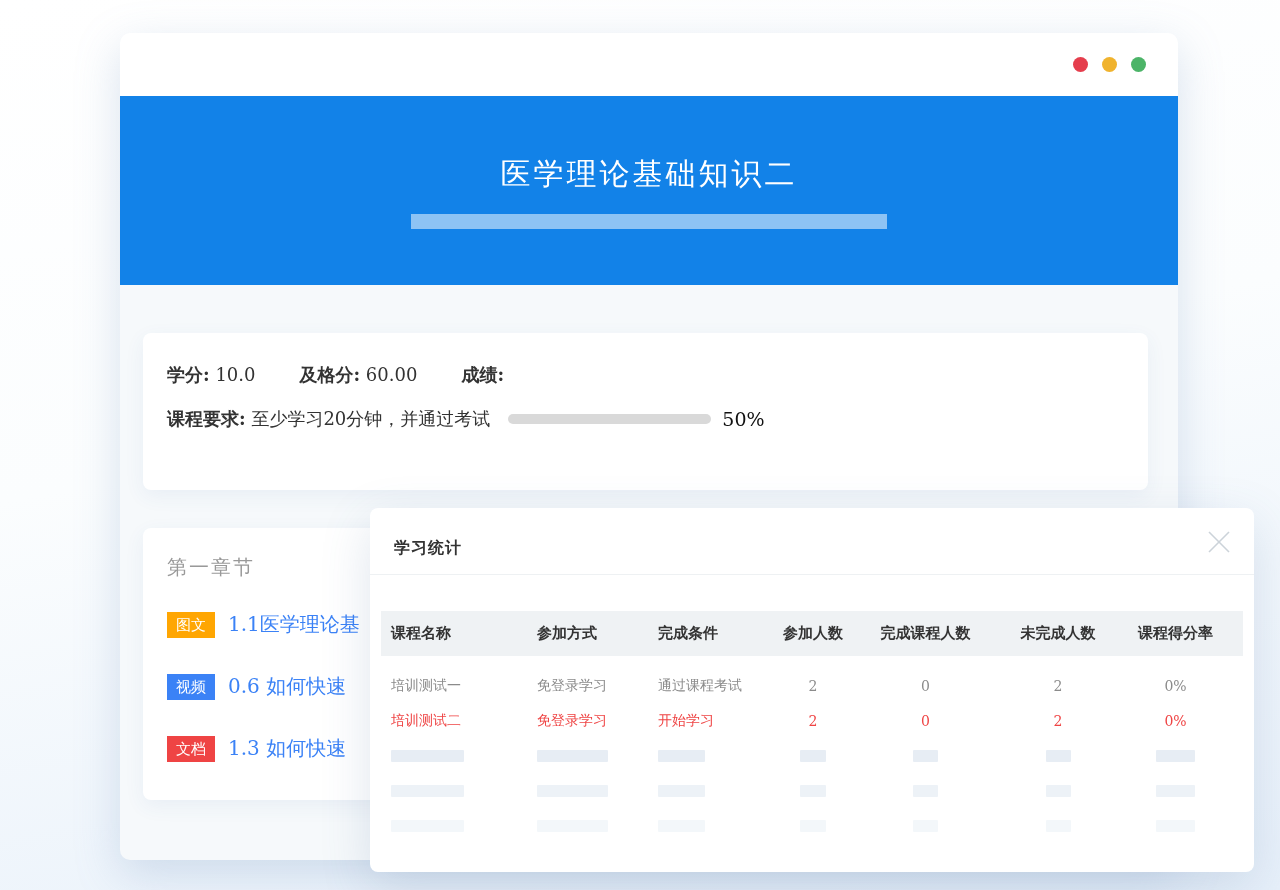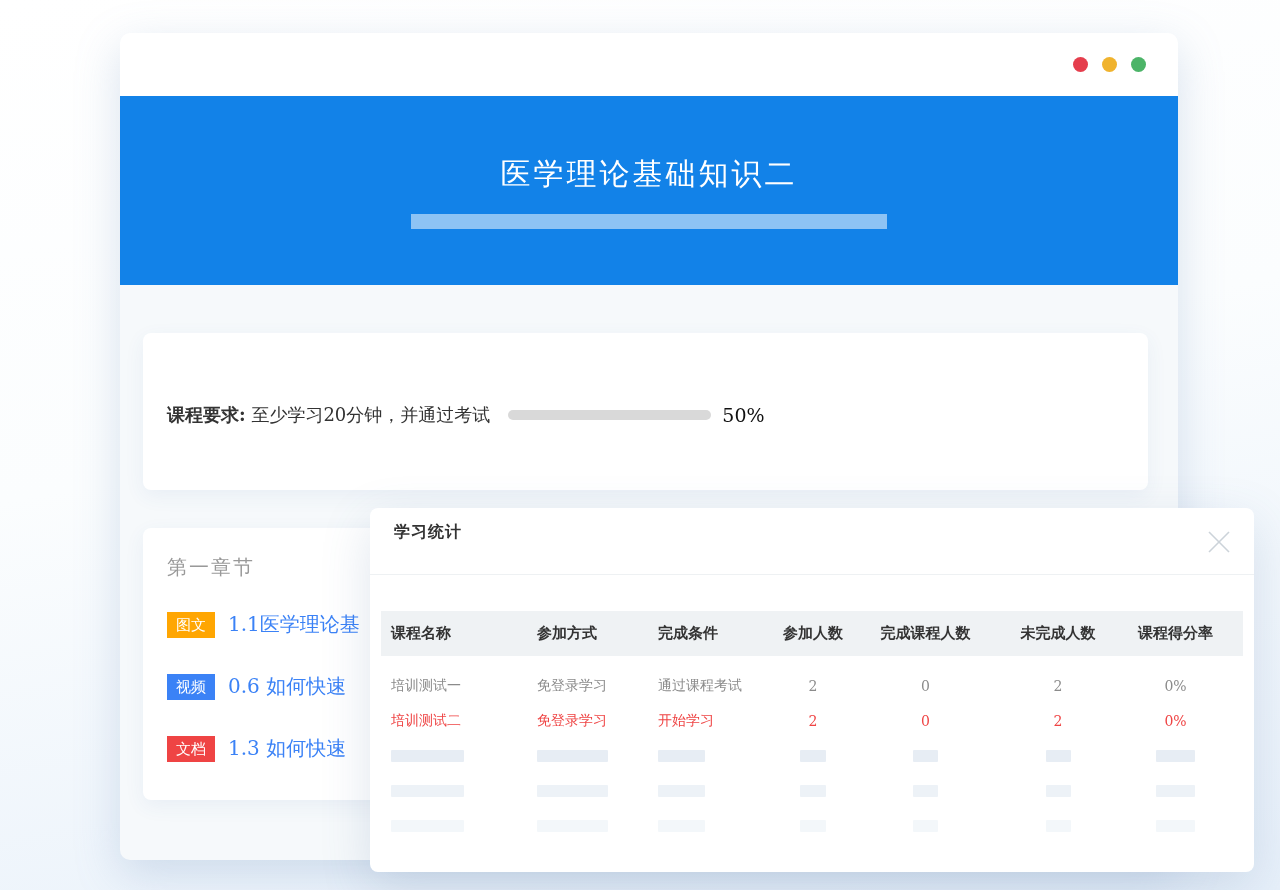--- a/index.html
+++ b/index.html
@@ -42,21 +42,21 @@
 
   
   .info-card {
     position:relative; width:1005px; height:157px; background:#ffffff;
     border-radius:8px; padding:30px 24px 0;
     box-shadow:0 6px 20px rgba(60,105,165,0.07);
   }
   .info-line { display:flex; align-items:center; font-size:18px; color:#333; }
   .info-line .pair { margin-right:44px; white-space:nowrap; }
   .info-label { font-weight:600; }
-  .info-line2 { margin-top:40px; }
+  .info-line2 { margin-top:20px; }
   .progress-track {
     width:203px; height:10px; border-radius:5px; background:#d9d9d9;
     margin-left:18px; overflow:hidden;
   }
   .progress-fill { width:52%; height:100%; border-radius:5px; background:#1480e8; }
   .progress-label { margin-left:11px; font-size:19px; color:#111; }
   .start-btn {
     position:absolute; right:34px; top:60px; width:173px; height:38px;
     background:#1687e8; color:#ffffff; font-size:18px; letter-spacing:4px;
     border:none; border-radius:4px; cursor:pointer;
@@ -80,21 +80,21 @@
   }
   .chapter-item-text { font-size:20px; color:#3b82f6; }
 
   
   .modal {
     position:absolute; left:370px; top:508px; width:884px; height:364px;
     background:#ffffff; border-radius:8px;
     box-shadow:0 16px 50px rgba(80,110,155,0.18);
   }
   .modal-header {
-    position:relative; height:67px; padding:14px 24px 0;
+    position:relative; height:67px; padding:30px 24px 0;
     border-bottom:1px solid #eef1f3;
   }
   .modal-title { font-size:16px; font-weight:700; color:#333; letter-spacing:1px; }
   .modal-close {
     position:absolute; right:20px; top:19px; width:30px; height:30px;
     cursor:pointer; display:flex; align-items:center; justify-content:center;
   }
 
   .stats-table { margin:36px 11px 0; font-size:14px; }
   .t-row {
@@ -135,20 +135,25 @@
     </div>
 
     <div class="banner">
       <div class="banner-title">医学理论基础知识二</div>
       <div class="banner-underline"></div>
     </div>
 
     <div class="window-body">
 
       <div class="info-card">
+        <div class="info-line">
+          <span class="pair"><span class="info-label">学分:</span> <span>10.0</span></span>
+          <span class="pair"><span class="info-label">及格分:</span> <span>60.00</span></span>
+          <span class="pair"><span class="info-label">成绩:</span></span>
+        </div>
         <div class="info-line info-line2">
           <span class="pair" style="margin-right:0"><span class="info-label">课程要求:</span> <span>至少学习20分钟，并通过考试</span></span>
           <span class="progress-track"><span class="progress-fill"></span></span>
           <span class="progress-label">50%</span>
         </div>
       </div>
 
       <div class="chapter-card">
         <div class="chapter-title">第一章节</div>
         <ul class="chapter-list">

